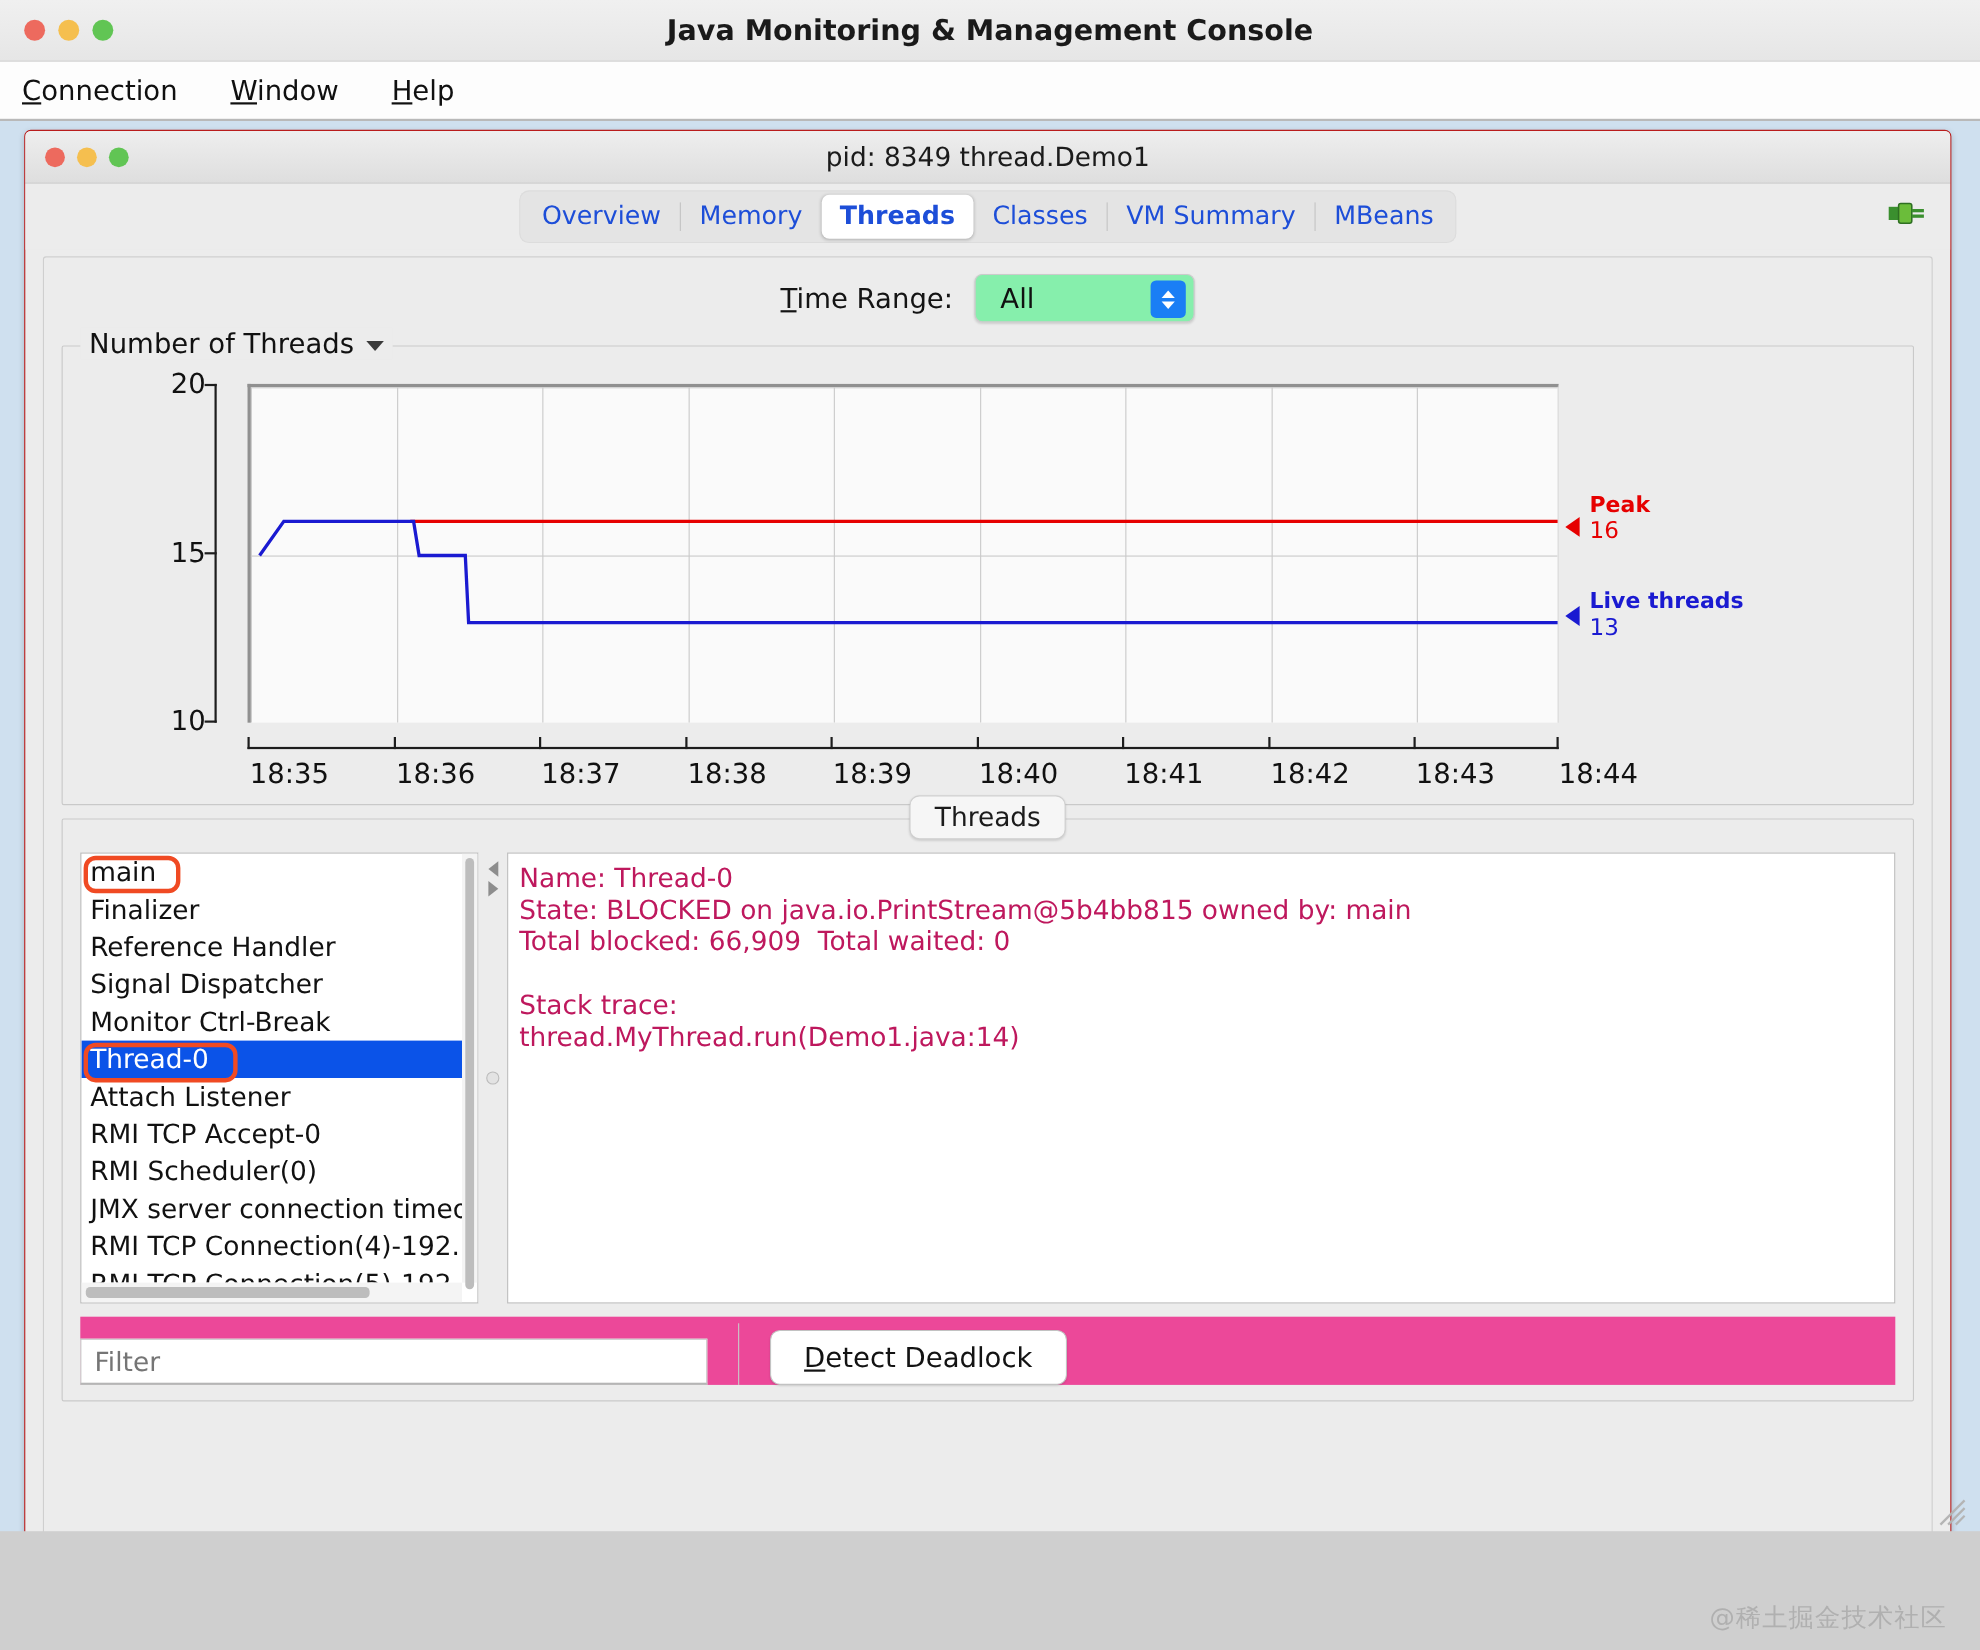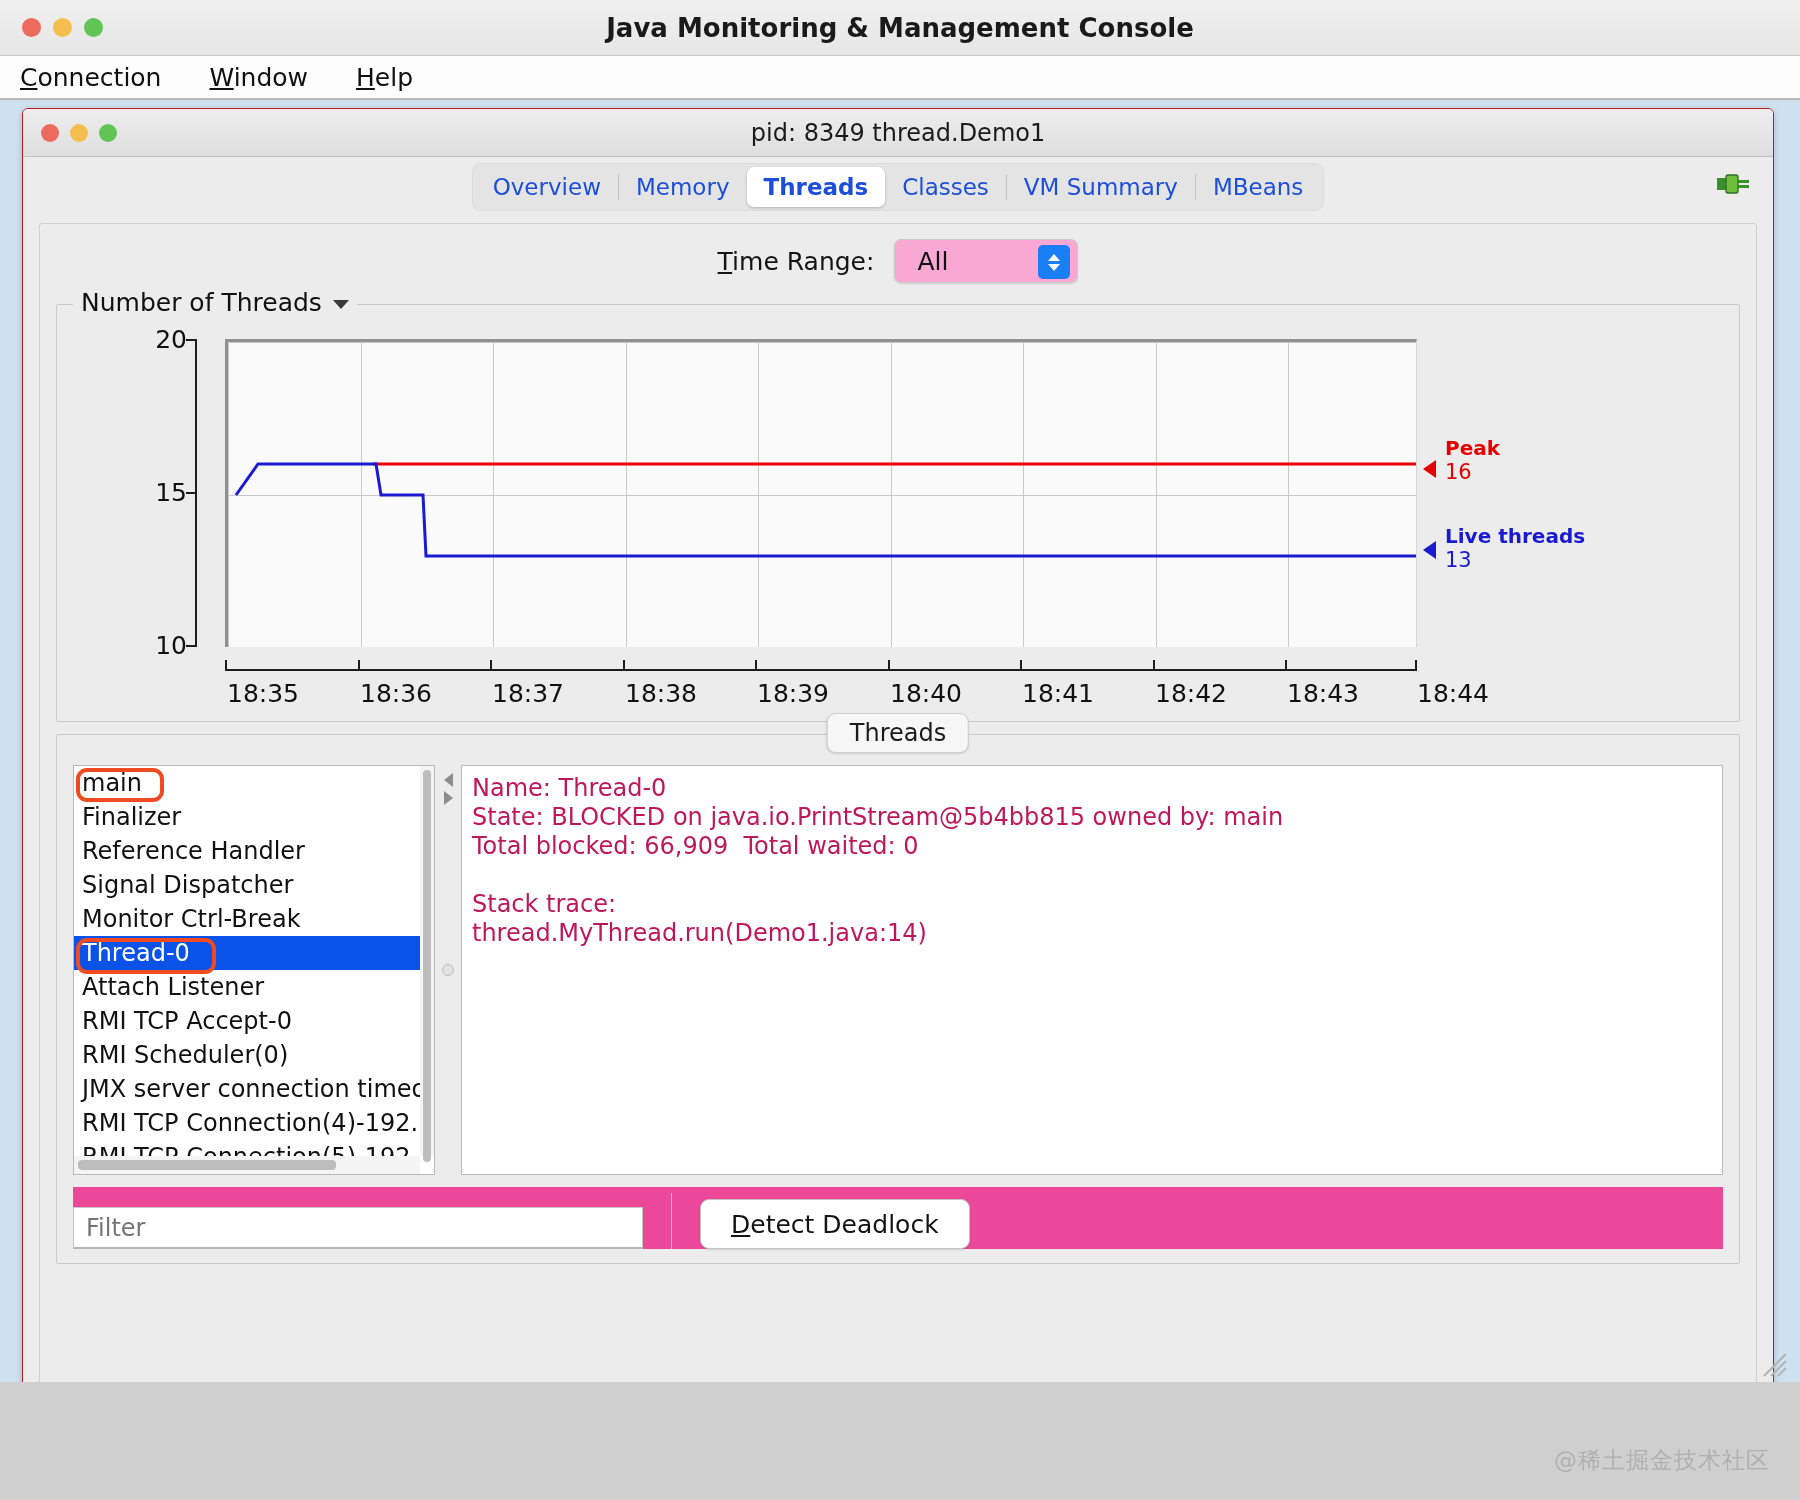--- a/index.html
+++ b/index.html
@@ -39,21 +39,21 @@
 
   .outer-title {
     position: absolute; left: 0; right: 0; top: 0; bottom: 0;
     display: flex; align-items: center; justify-content: center;
     font-size: 26px; font-weight: bold; color: #1a1a1a;
     pointer-events: none;
   }
 
   
   .menubar {
-    height: 44px;
+    height: 54px;
     background: #fdfdfd;
     border-bottom: 2px solid #b9b9b9;
     display: flex; align-items: center;
     padding-left: 14px;
     gap: 36px;
   }
   .menu-item {
     font-size: 25px; color: #101010; padding: 2px 6px;
     cursor: default;
   }
@@ -142,22 +142,22 @@
     height: 74px;
     display: flex; align-items: center; justify-content: center;
     gap: 20px;
   }
   .timerange-label {
     font-size: 25px; color: #141414;
   }
   .timerange-label .mn { text-decoration: underline; }
   .combo {
     position: relative;
-    width: 184px; height: 44px;
-    background: #f9a8d4;
+    width: 200px; height: 44px;
+    background: #86efac;
     border: 1px solid #cbcbcb;
     border-radius: 7px;
     box-shadow: 0 1px 2px rgba(0,0,0,0.12);
     display: flex; align-items: center;
   }
   .combo-value {
     font-size: 25px; color: #111; margin-left: 22px;
   }
   .combo-arrowbox {
     position: absolute; right: 7px; top: 5px;

